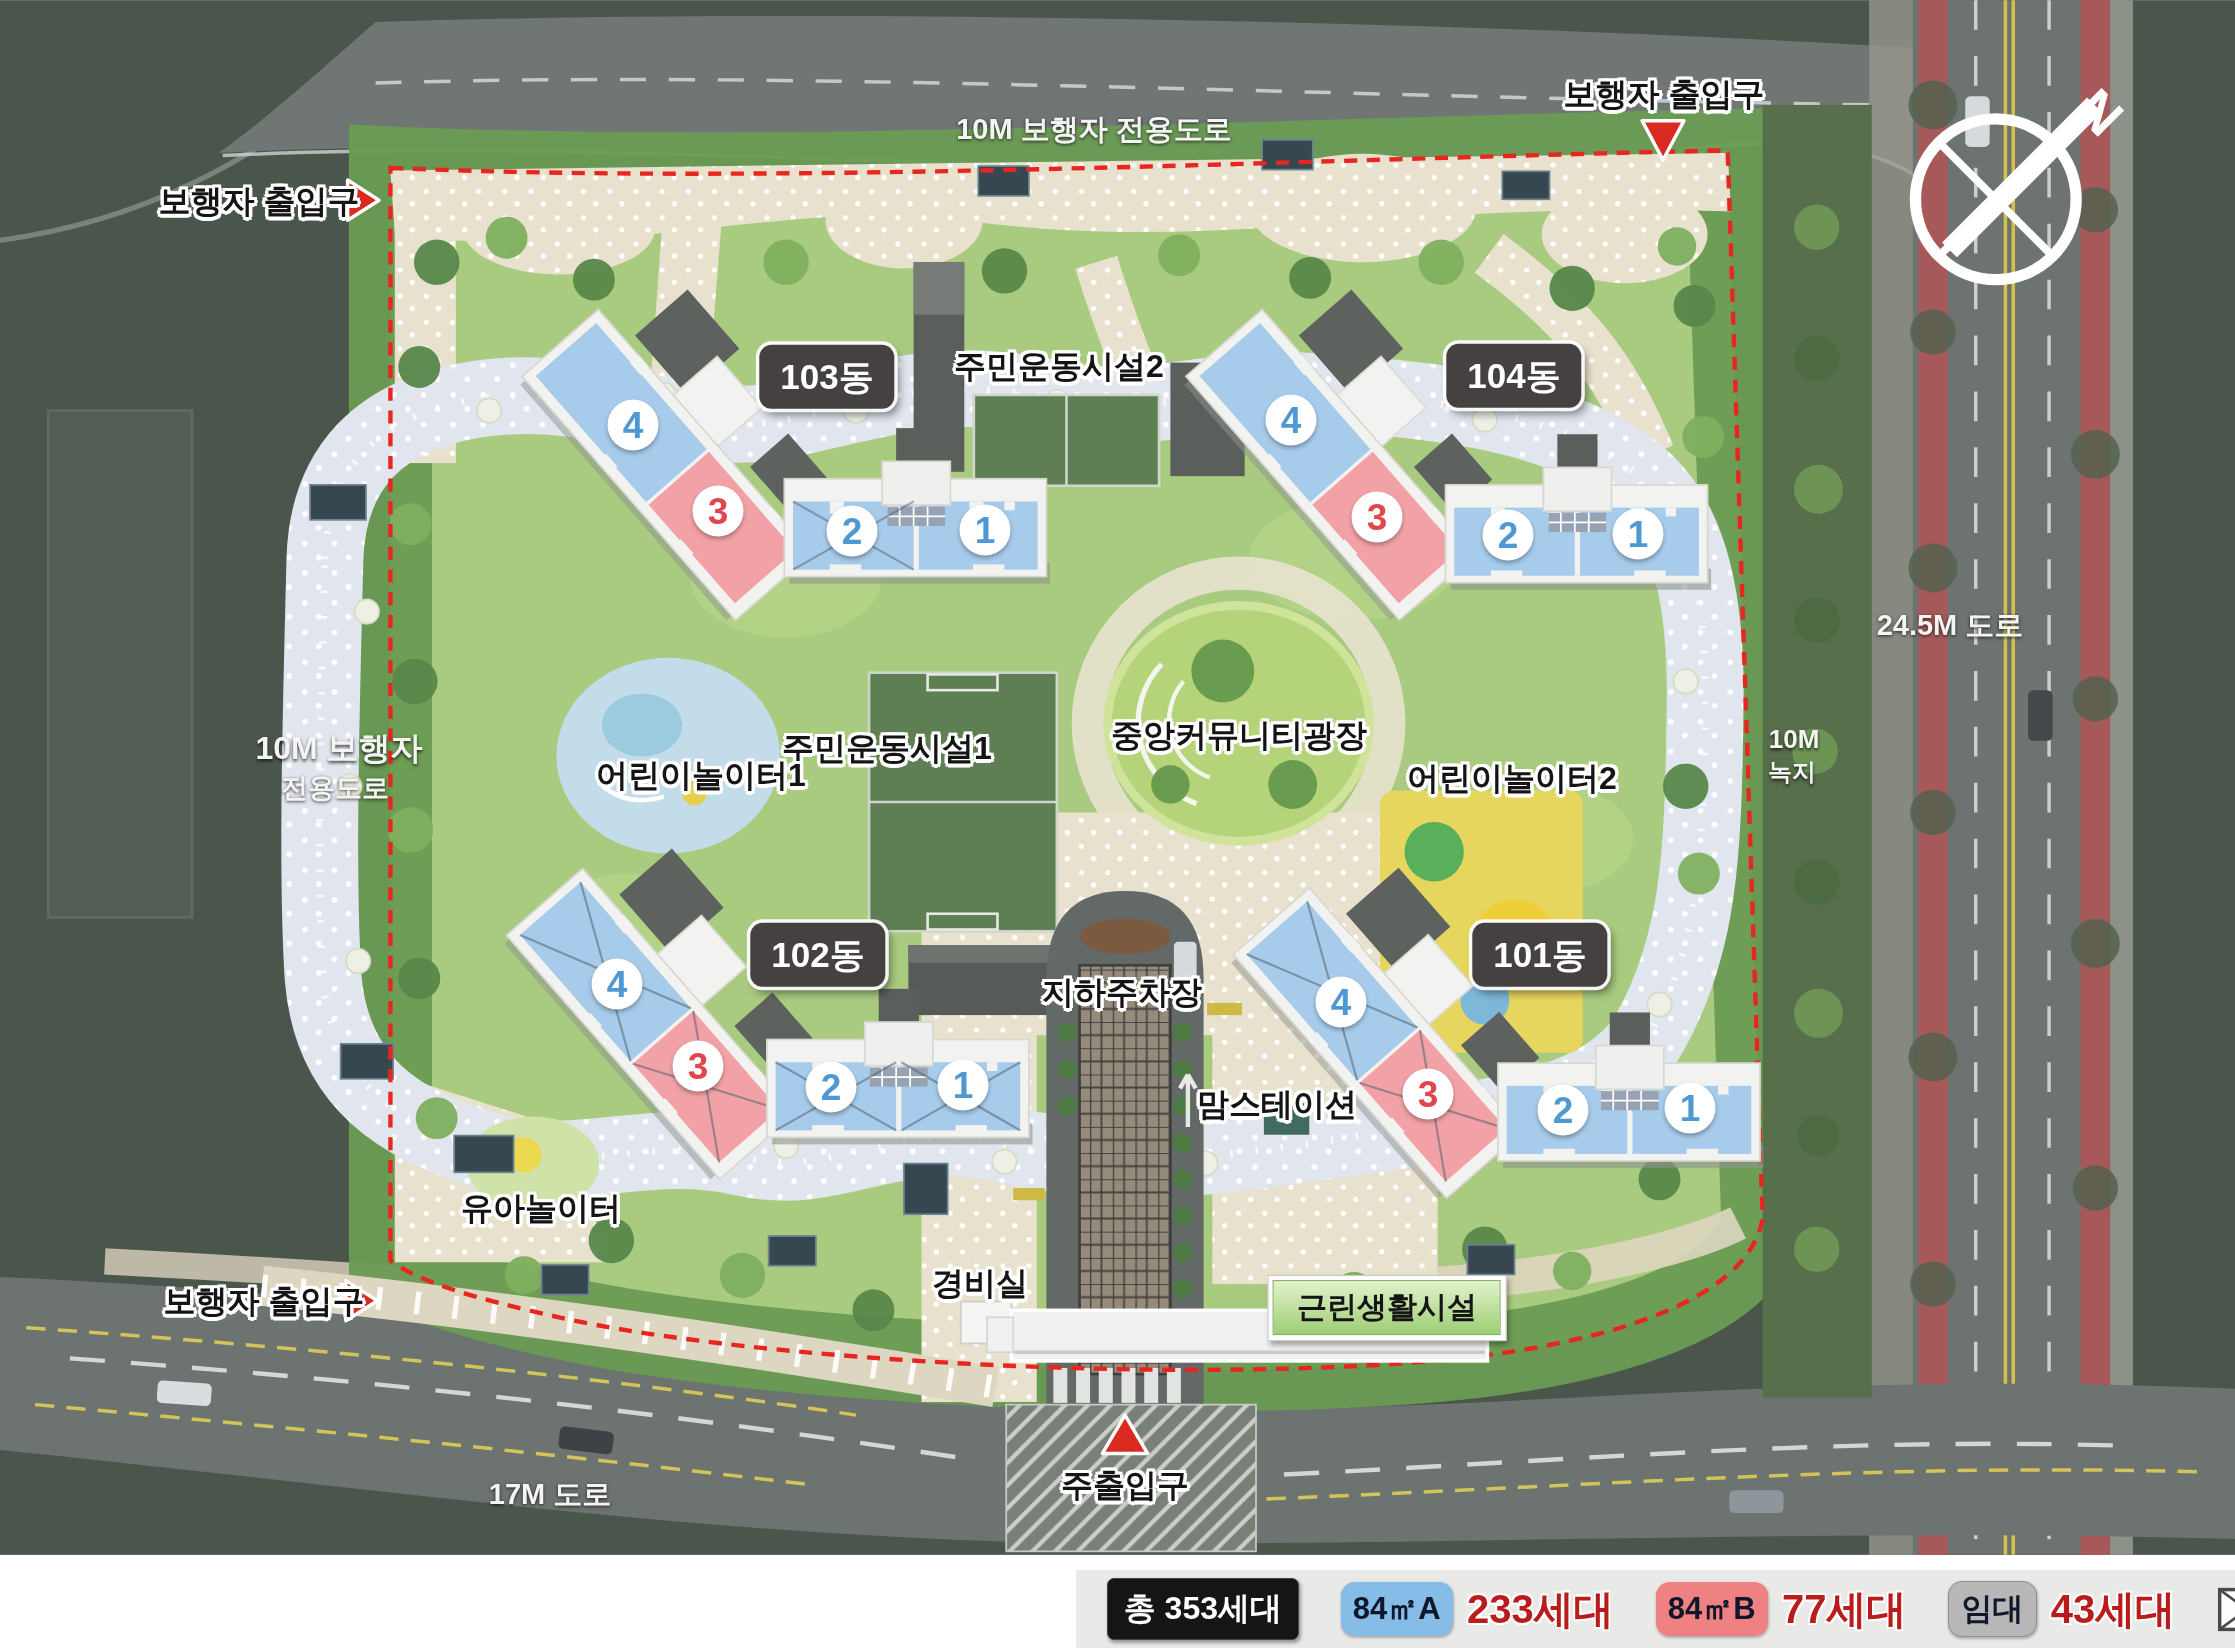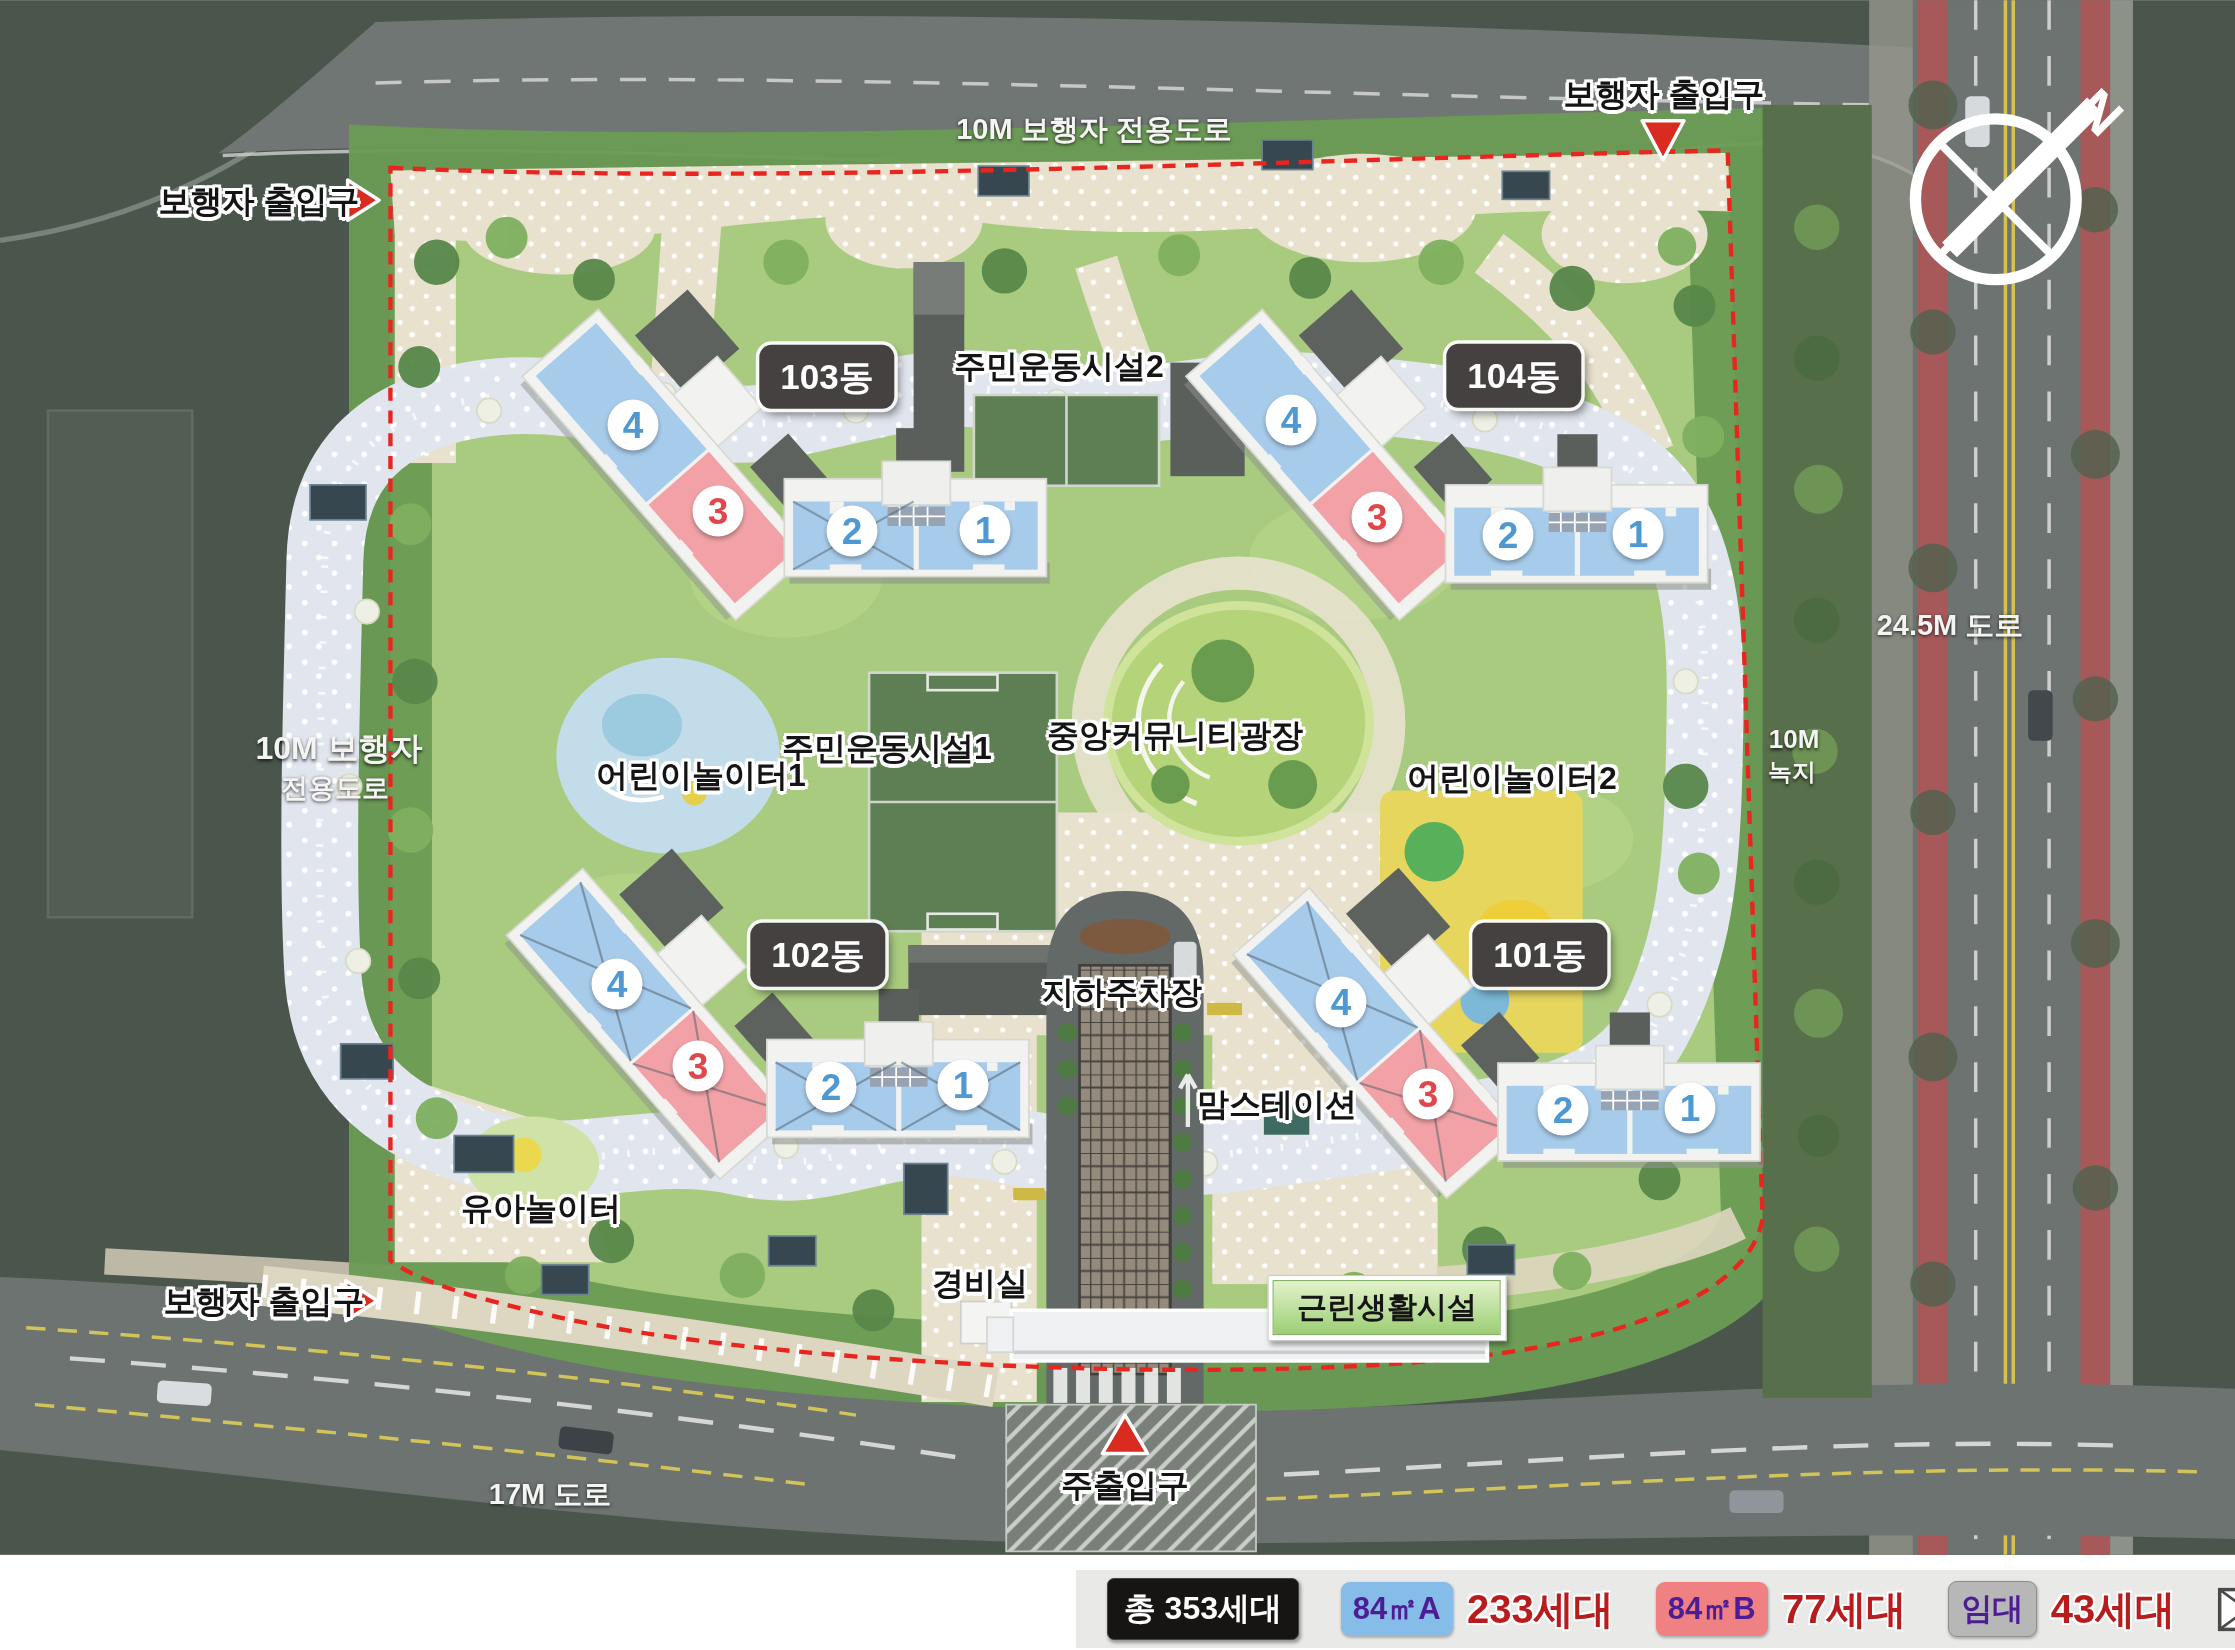--- a/index.html
+++ b/index.html
@@ -26,21 +26,21 @@
     font-size:30px;font-weight:800;color:#151515;padding:6px 23px;white-space:nowrap;}
   .compass-n{position:absolute;transform:translate(-50%,-50%) rotate(45deg);color:#fff;
     font-size:54px;font-weight:800;}
   
   .legend-strip{position:absolute;left:0;top:1555px;width:2236px;height:112px;background:#fff;text-align:right;}
   .legend-band{position:absolute;left:1076px;top:15px;width:1160px;height:78px;background:#e9e9e7;
     display:flex;align-items:center;gap:42px;padding-left:31px;box-sizing:border-box;}
   .lg-group{display:flex;align-items:center;gap:14px;}
   .lg-total{background:#171513;color:#fff;font-size:32px;font-weight:800;padding:7.9px 15.7px;
     border-radius:7px;border:1.7px solid #454545;box-shadow:1.7px 2.6px 3.5px rgba(0,0,0,.35);white-space:nowrap;}
-  .lg-tag{color:#4c1d95;font-size:31px;font-weight:800;padding:6.1px 12.2px;border-radius:9px;white-space:nowrap;
+  .lg-tag{color:#0f172a;font-size:31px;font-weight:800;padding:6.1px 12.2px;border-radius:14px;white-space:nowrap;
     box-shadow:0.9px 1.7px 2.6px rgba(0,0,0,.25);}
   .lg-count{font-size:40px;font-weight:800;color:#b91c1c;white-space:nowrap;
     text-shadow:-1.7px -1.7px 0 #fff,1.7px -1.7px 0 #fff,-1.7px 1.7px 0 #fff,1.7px 1.7px 0 #fff;}
 </style>
 </head>
 <body>
 
 <div class="stage">
   <div class="mapwrap">
 
@@ -400,21 +400,21 @@
   <div class="lbl rlabel" style="left:1792px;top:772px;font-size:24px;">녹지</div>
   <div class="lbl rlabel" style="left:550px;top:1494px;">17M 도로</div>
 
   <div class="lbl mlabel" style="left:259px;top:201px;">보행자 출입구</div>
   <div class="lbl mlabel" style="left:1664px;top:94px;">보행자 출입구</div>
   <div class="lbl mlabel" style="left:264px;top:1301px;">보행자 출입구</div>
   <div class="lbl mlabel" style="left:1125px;top:1485px;">주출입구</div>
 
   <div class="lbl mlabel" style="left:1059px;top:366px;">주민운동시설2</div>
   <div class="lbl mlabel" style="left:887px;top:748px;">주민운동시설1</div>
-  <div class="lbl mlabel" style="left:1175px;top:735px;">중앙커뮤니티광장</div>
+  <div class="lbl mlabel" style="left:1239px;top:735px;">중앙커뮤니티광장</div>
   <div class="lbl mlabel" style="left:688px;top:775px;padding-left:26px;">어린이놀이터1</div>
   <div class="lbl mlabel" style="left:1512px;top:778px;">어린이놀이터2</div>
   <div class="lbl mlabel" style="left:1122px;top:992px;">지하주차장</div>
   <div class="lbl mlabel" style="left:1277px;top:1104px;text-align:right;">맘스테이션</div>
   <div class="lbl mlabel" style="left:541px;top:1208px;">유아놀이터</div>
   <div class="lbl mlabel" style="left:980px;top:1283px;">경비실</div>
 
   <div class="retail-box" style="left:1387px;top:1308px;">
     <div class="retail-inner">근린생활시설</div>
   </div>

